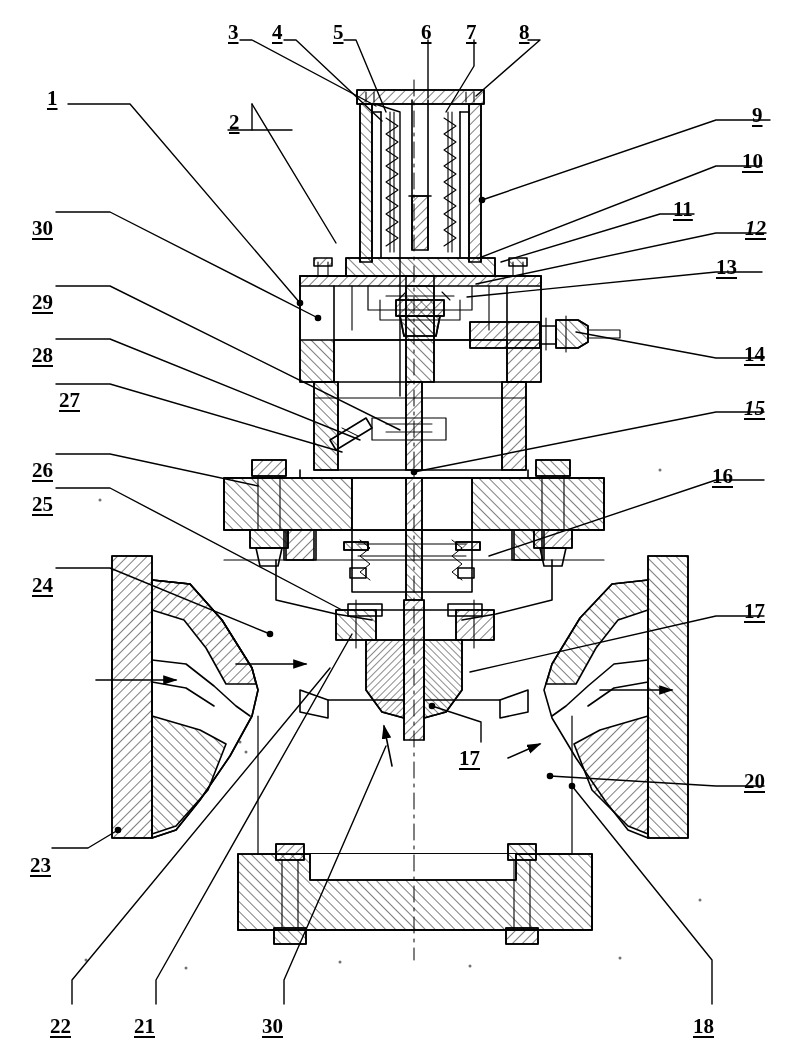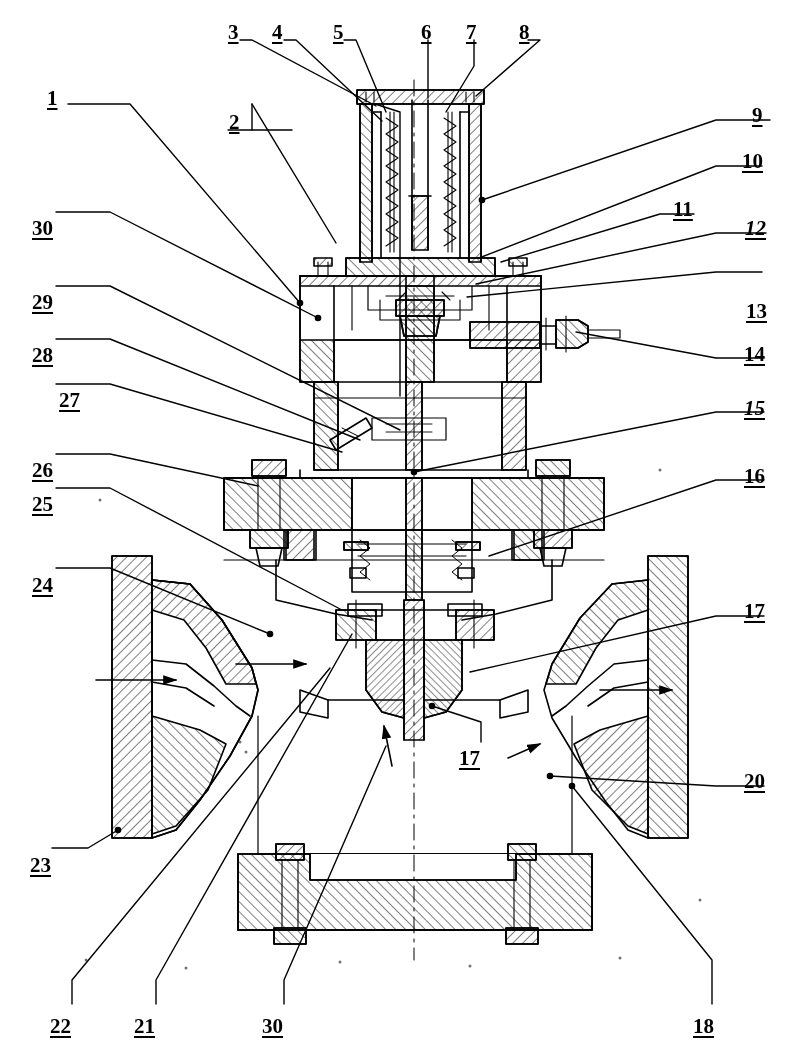--- a/index.html
+++ b/index.html
@@ -336,24 +336,24 @@
   <div class="callout-label u" style="left:228px; top:22px;">3</div>
   <div class="callout-label u" style="left:272px; top:22px;">4</div>
   <div class="callout-label u" style="left:333px; top:22px;">5</div>
   <div class="callout-label u" style="left:421px; top:22px;">6</div>
   <div class="callout-label u" style="left:466px; top:22px;">7</div>
   <div class="callout-label u" style="left:519px; top:22px;">8</div>
   <div class="callout-label u" style="left:752px; top:105px;">9</div>
   <div class="callout-label u" style="left:742px; top:151px;">10</div>
   <div class="callout-label u" style="left:673px; top:199px;">11</div>
   <div class="callout-label u" style="left:745px; top:218px;font-style:italic;">12</div>
-  <div class="callout-label u" style="left:746px; top:257px;margin-top:44px;">13</div>
+  <div class="callout-label u" style="left:716px; top:257px;">13</div>
   <div class="callout-label u" style="left:744px; top:344px;">14</div>
   <div class="callout-label u" style="left:744px; top:398px;font-style:italic;">15</div>
-  <div class="callout-label u" style="left:744px; top:466px;text-decoration:underline;">16</div>
+  <div class="callout-label u" style="left:712px; top:466px;text-decoration:underline;">16</div>
   <div class="callout-label u" style="left:744px; top:601px;">17</div>
   <div class="callout-label u" style="left:459px; top:748px;">17</div>
   <div class="callout-label u" style="left:744px; top:771px;">20</div>
   <div class="callout-label u" style="left:693px; top:1016px;">18</div>
   <div class="callout-label u" style="left:262px; top:1016px;">30</div>
   <div class="callout-label u" style="left:134px; top:1016px;">21</div>
   <div class="callout-label u" style="left:50px; top:1016px;">22</div>
   <div class="callout-label u" style="left:30px; top:855px;">23</div>
   <div class="callout-label u" style="left:32px; top:575px;">24</div>
   <div class="callout-label u" style="left:32px; top:494px;">25</div>

